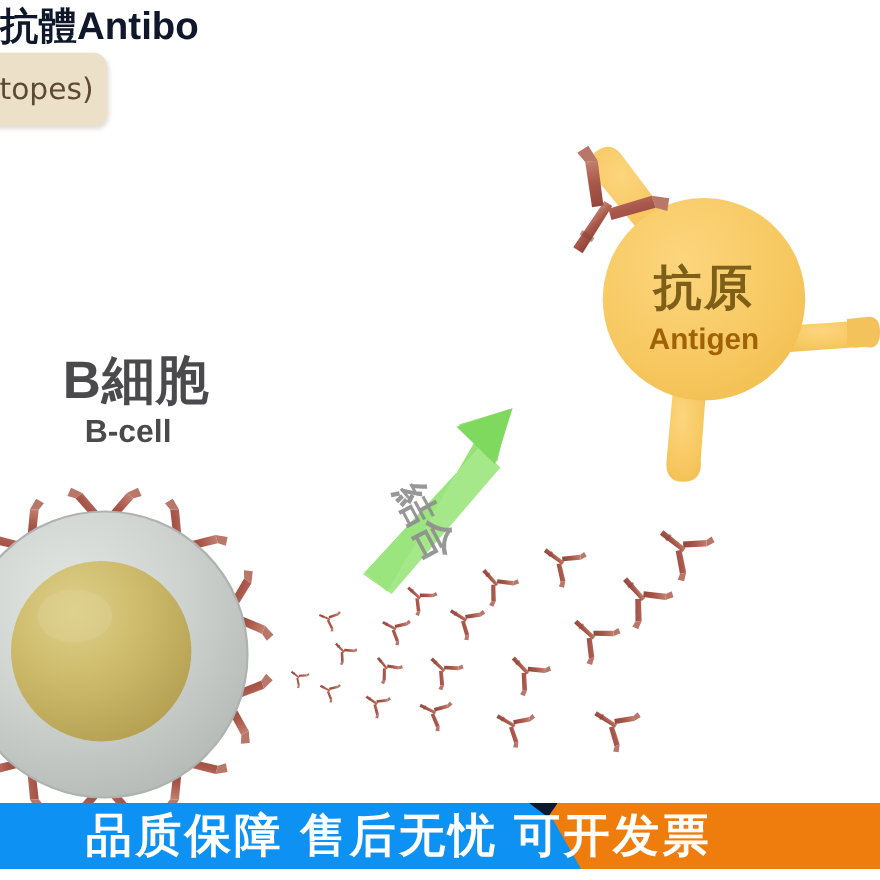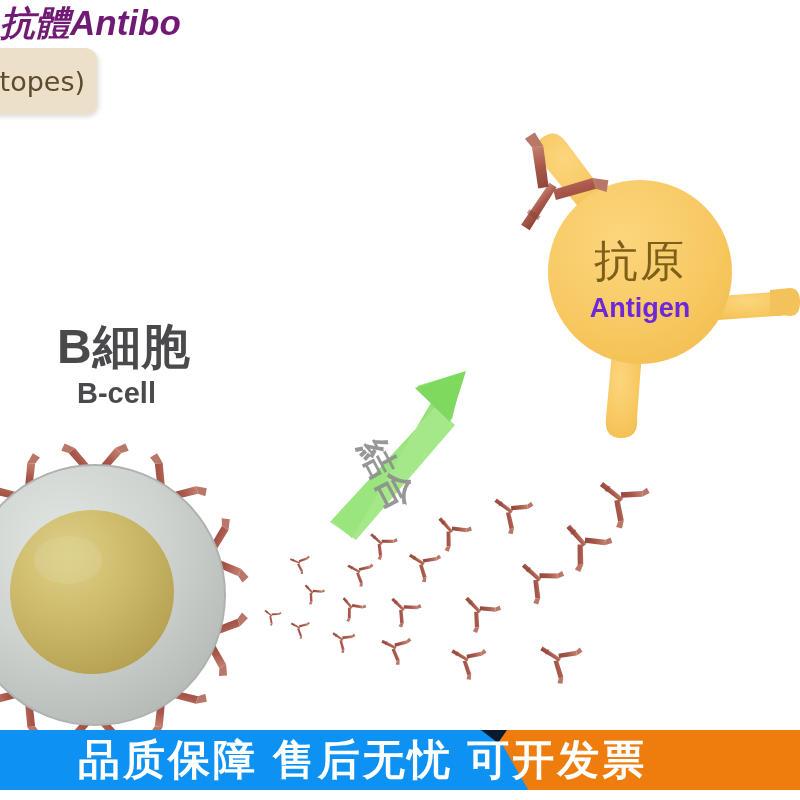--- a/index.html
+++ b/index.html
@@ -33,37 +33,37 @@
   }
 
   
   .lbl{position:absolute;color:#4a4a4d;font-weight:bold;line-height:1.05;white-space:nowrap;}
   .lbl .cn{font-size:48px;letter-spacing:1px;display:block;text-align:center;}
   .lbl .en{font-size:29px;display:block;}
 
   #bcell-label{left:57px;top:322px;}
   #bcell-label .en{margin-left:20px;margin-top:6px;}
 
-  #antibody-label{left:612px;top:578px;font-size:35px;color:#701a75;font-weight:bold;font-style:italic;}
+  #antibody-label{left:612px;top:578px;font-size:35px;color:#0f172a;font-weight:bold;}
 
   
   #bind-text{
     position:absolute;left:391px;top:430px;
     font-size:37px;font-weight:bold;color:#8f8f8f;
     transform:rotate(62deg);transform-origin:left top;
     white-space:nowrap;opacity:.92;
   }
 
   
   #antigen-label{
     position:absolute;left:560px;top:232px;width:160px;
     text-align:center;color:#8a6a1e;pointer-events:none;
   }
-  #antigen-label .cn{font-size:44px;font-weight:normal;display:block;letter-spacing:2px;color:#7d5f18;}
-  #antigen-label .en{font-size:27px;font-weight:bold;display:block;margin-top:2px;color:#6d28d9;}
+  #antigen-label .cn{font-size:44px;font-weight:bold;display:block;letter-spacing:2px;color:#7d5f18;}
+  #antigen-label .en{font-size:27px;font-weight:bold;display:block;margin-top:2px;color:#a16207;}
 
   
   #banner{position:absolute;left:0;top:730px;width:800px;height:60px;overflow:hidden;padding-left:24px;}
   #banner .blue{position:absolute;inset:0;background:#0d91f2;}
   #banner .orange{
     position:absolute;left:0;top:0;width:800px;height:70px;
     background:#ee7d0e;
     clip-path:polygon(494px 0, 800px 0, 800px 70px, 534px 70px);
   }
   #banner .notch{

